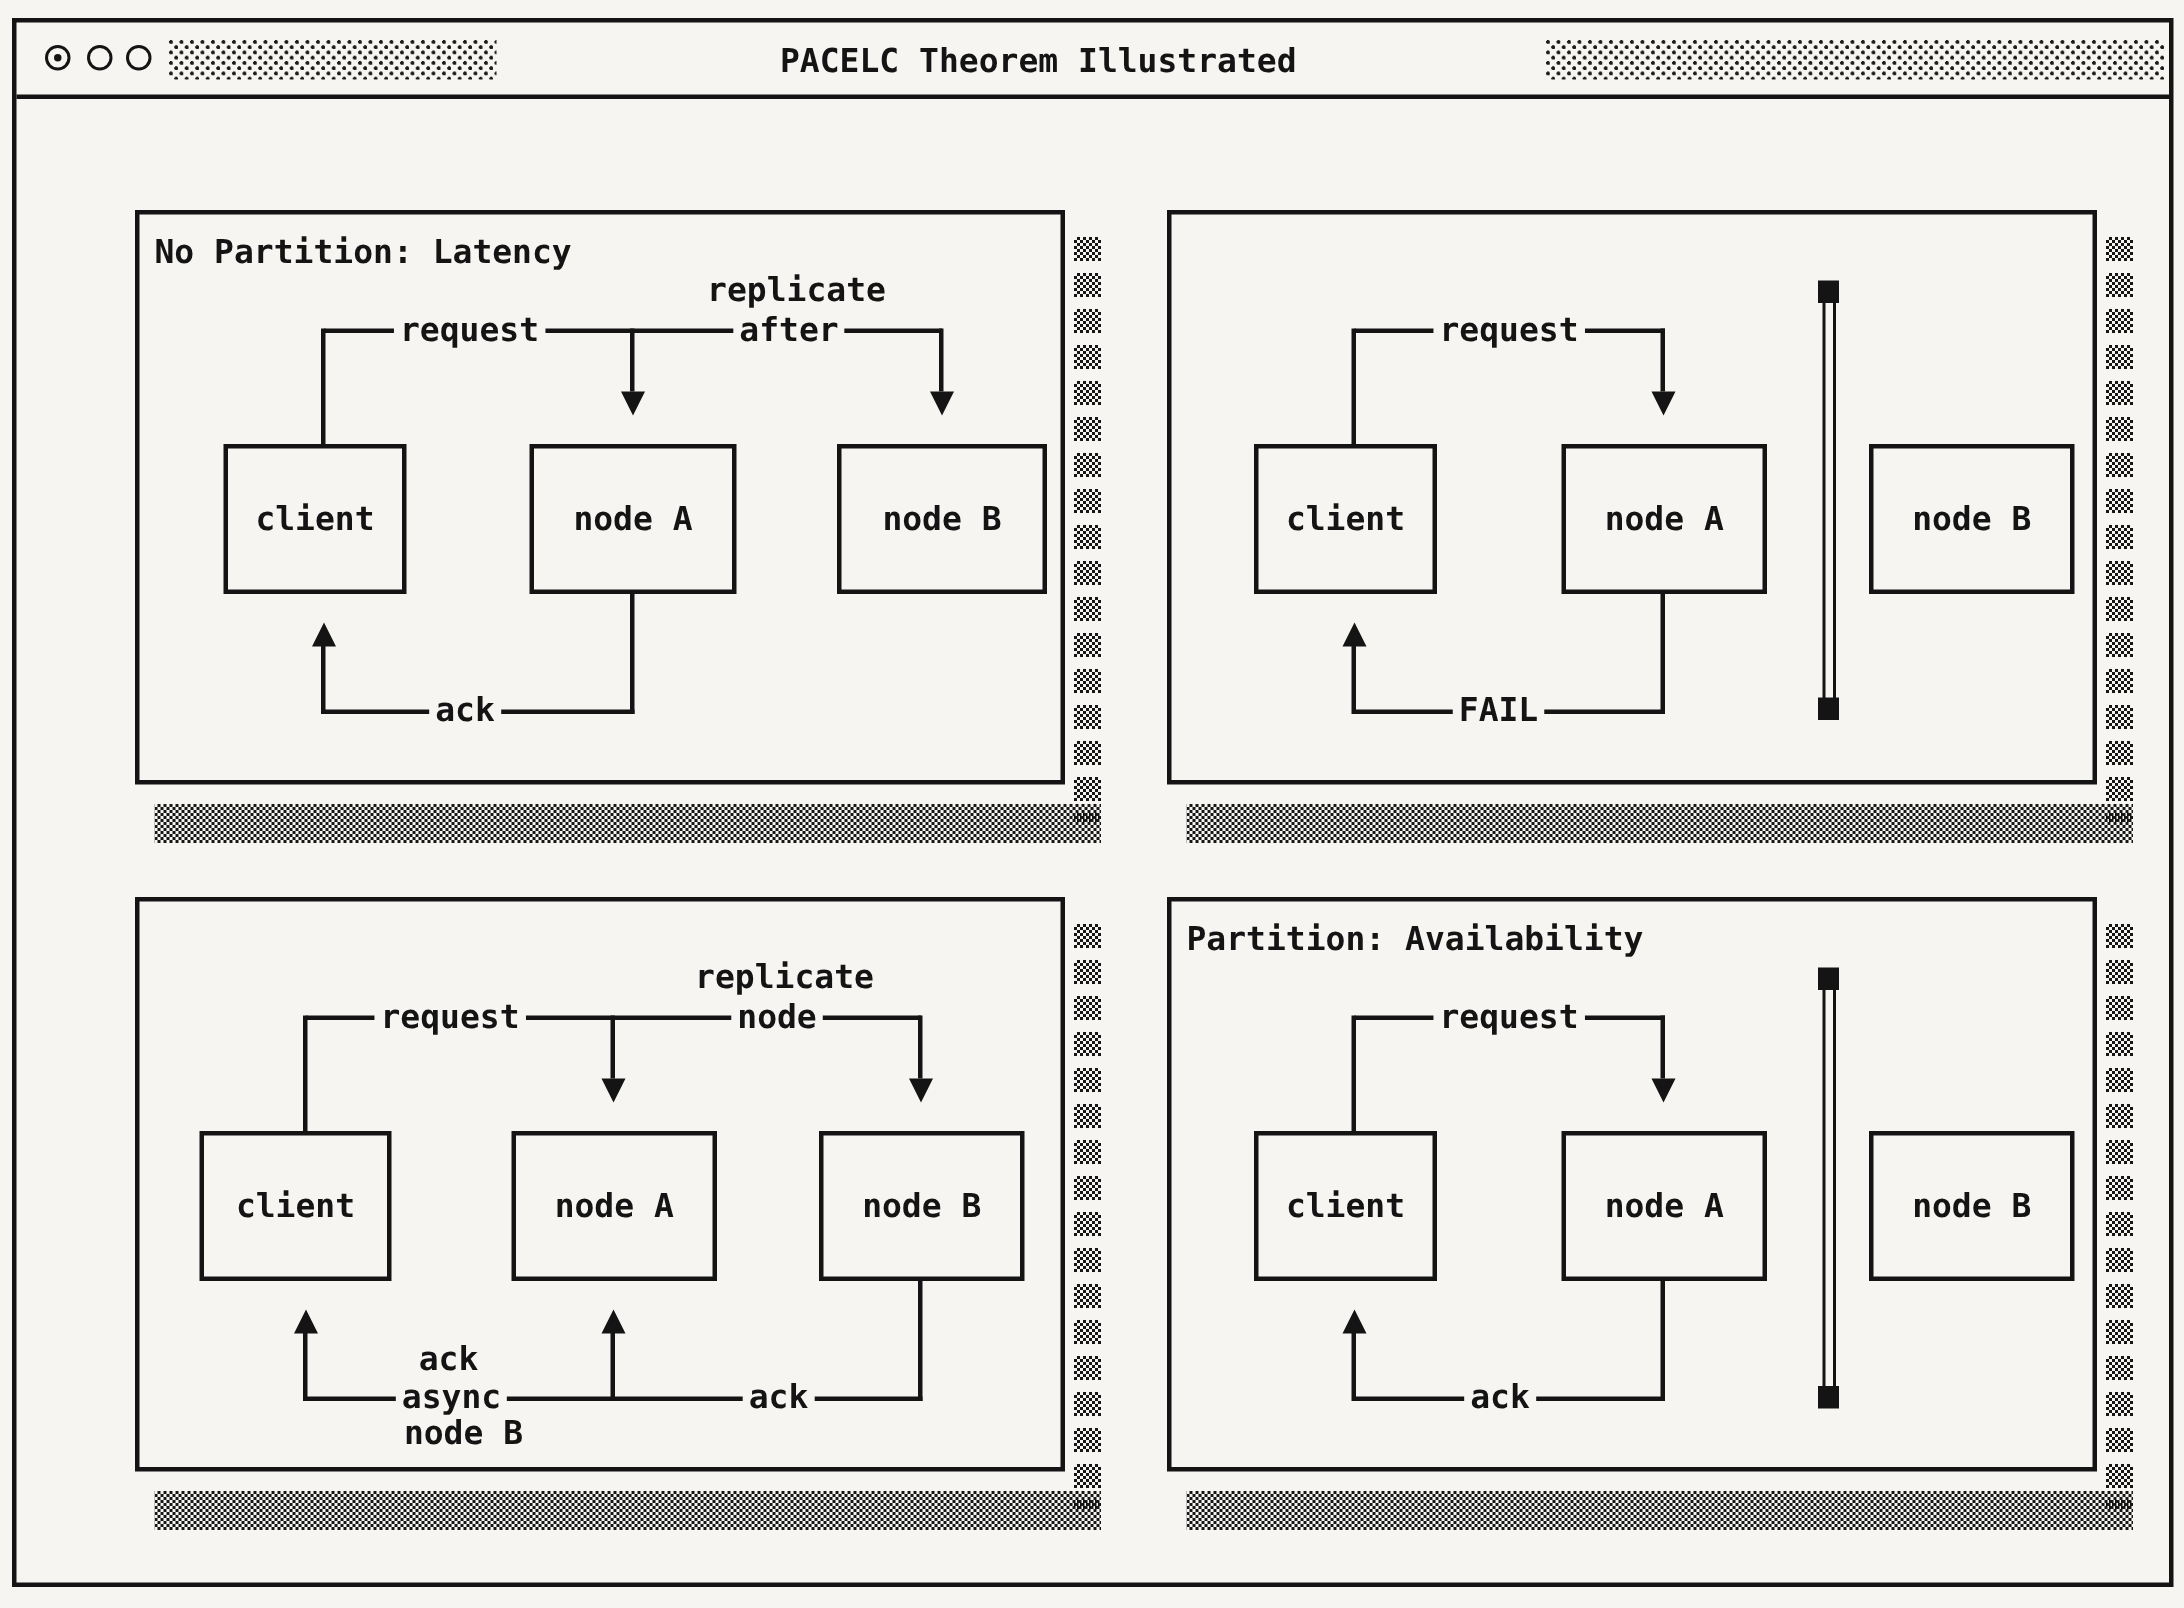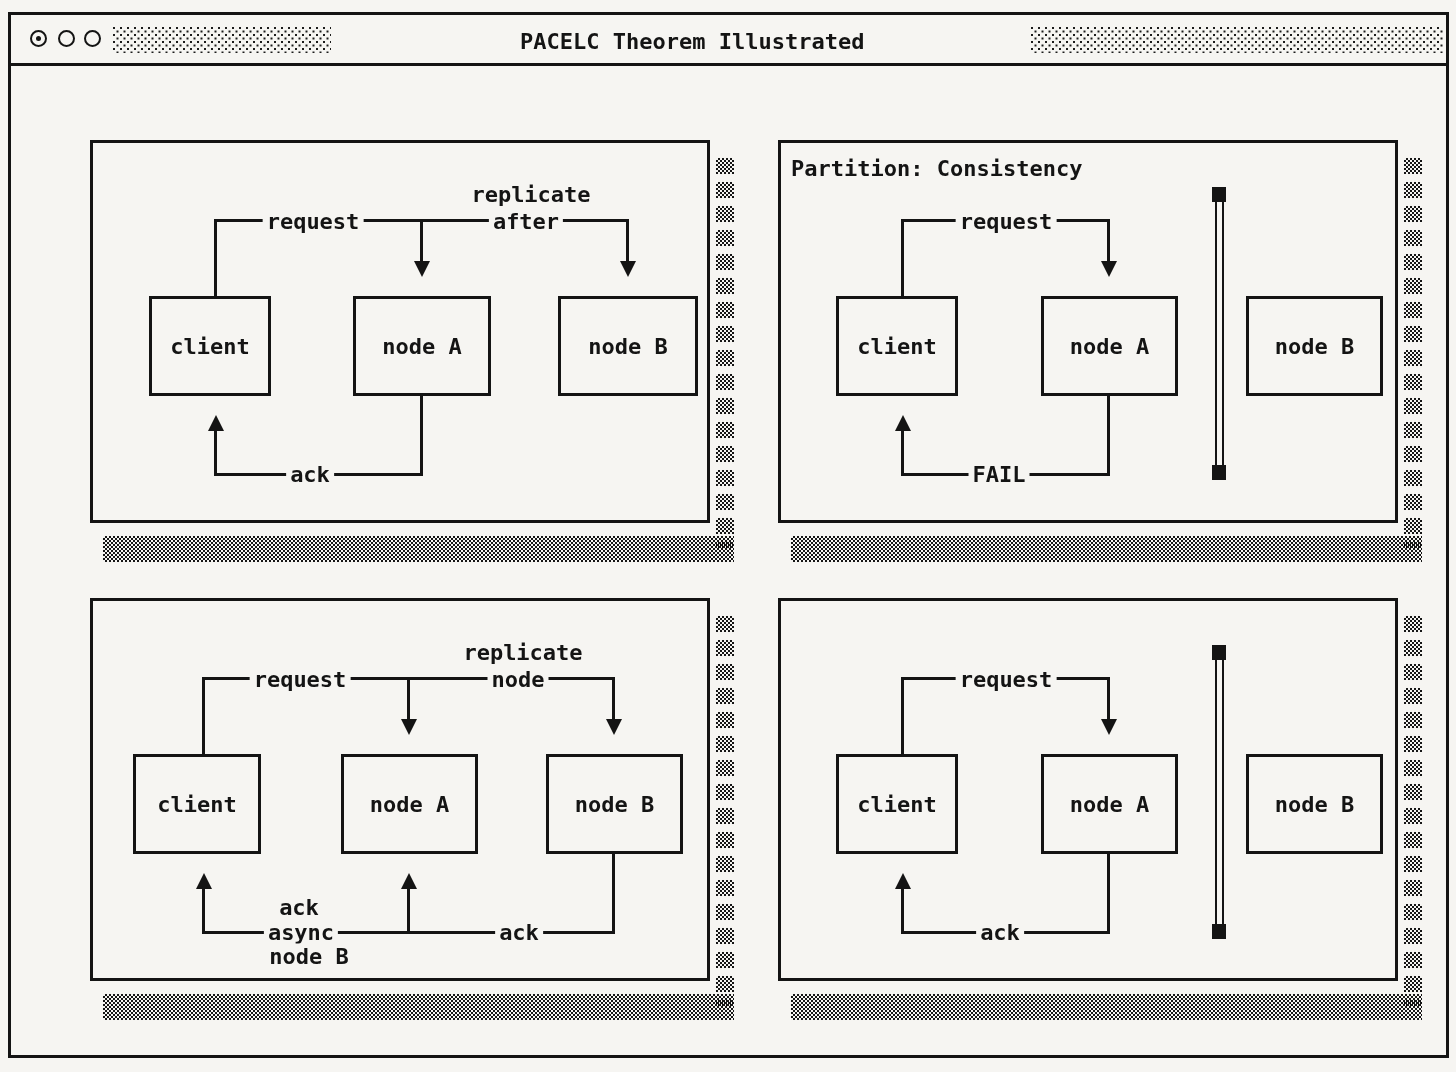--- a/index.html
+++ b/index.html
@@ -107,20 +107,21 @@
     <span class="circle" style="left:73px"></span>
     <div class="dots" style="left:101px;width:219px"></div>
     <h1 class="window-title">PACELC Theorem Illustrated</h1>
     <div class="dots" style="left:1019px;width:413px"></div>
   </header>
 </div>
 
 <section class="panel" style="left:90px;top:140px">
   <div class="shadow edge-right"></div>
   <div class="shadow edge-bottom checker"></div>
+  <div class="panel-title">No Partition: Latency</div>
 
   <div class="hline" style="left:123px;top:76px;width:412px"></div>
   <div class="vline" style="left:121px;top:76px;height:77px"></div>
   <div class="vline" style="left:327px;top:76px;height:42px"></div>
   <div class="tri-down" style="left:321px;top:118px"></div>
   <div class="vline" style="left:533px;top:76px;height:42px"></div>
   <div class="tri-down" style="left:527px;top:118px"></div>
   <span class="edge-label" style="left:220px;top:78px">request</span>
   <span class="edge-label" style="left:438px;top:51px">replicate</span>
   <span class="edge-label" style="left:433px;top:78px">after</span>
@@ -138,21 +139,20 @@
   <div class="vline" style="left:327px;top:253px;height:80px"></div>
   <div class="hline" style="left:123px;top:330px;width:207px"></div>
   <div class="vline" style="left:121px;top:287px;height:46px"></div>
   <div class="tri-up" style="left:115px;top:272px"></div>
   <span class="edge-label" style="left:217px;top:331px">ack</span>
 </section>
 
 <section class="panel" style="left:778px;top:140px">
   <div class="shadow edge-right"></div>
   <div class="shadow edge-bottom checker"></div>
-  <div class="panel-title">Partition: Consistency</div>
 
   <div class="hline" style="left:122px;top:76px;width:207px"></div>
   <div class="vline" style="left:120px;top:76px;height:77px"></div>
   <div class="vline" style="left:326px;top:76px;height:42px"></div>
   <div class="tri-down" style="left:320px;top:118px"></div>
   <span class="edge-label" style="left:225px;top:78px">request</span>
 
   <div class="box" style="left:55px;width:122px">
       <span>client</span>
     </div>
@@ -206,20 +206,21 @@
   <div class="tri-up" style="left:308px;top:272px"></div>
   <span class="edge-label" style="left:206px;top:306px">ack</span>
   <span class="edge-label" style="left:208px;top:331px">async</span>
   <span class="edge-label" style="left:216px;top:355px">node B</span>
   <span class="edge-label" style="left:426px;top:331px">ack</span>
 </section>
 
 <section class="panel" style="left:778px;top:598px">
   <div class="shadow edge-right"></div>
   <div class="shadow edge-bottom checker"></div>
+  <div class="panel-title">Partition: Availability</div>
 
   <div class="hline" style="left:122px;top:76px;width:207px"></div>
   <div class="vline" style="left:120px;top:76px;height:77px"></div>
   <div class="vline" style="left:326px;top:76px;height:42px"></div>
   <div class="tri-down" style="left:320px;top:118px"></div>
   <span class="edge-label" style="left:225px;top:78px">request</span>
 
   <div class="box" style="left:55px;width:122px">
       <span>client</span>
     </div>

